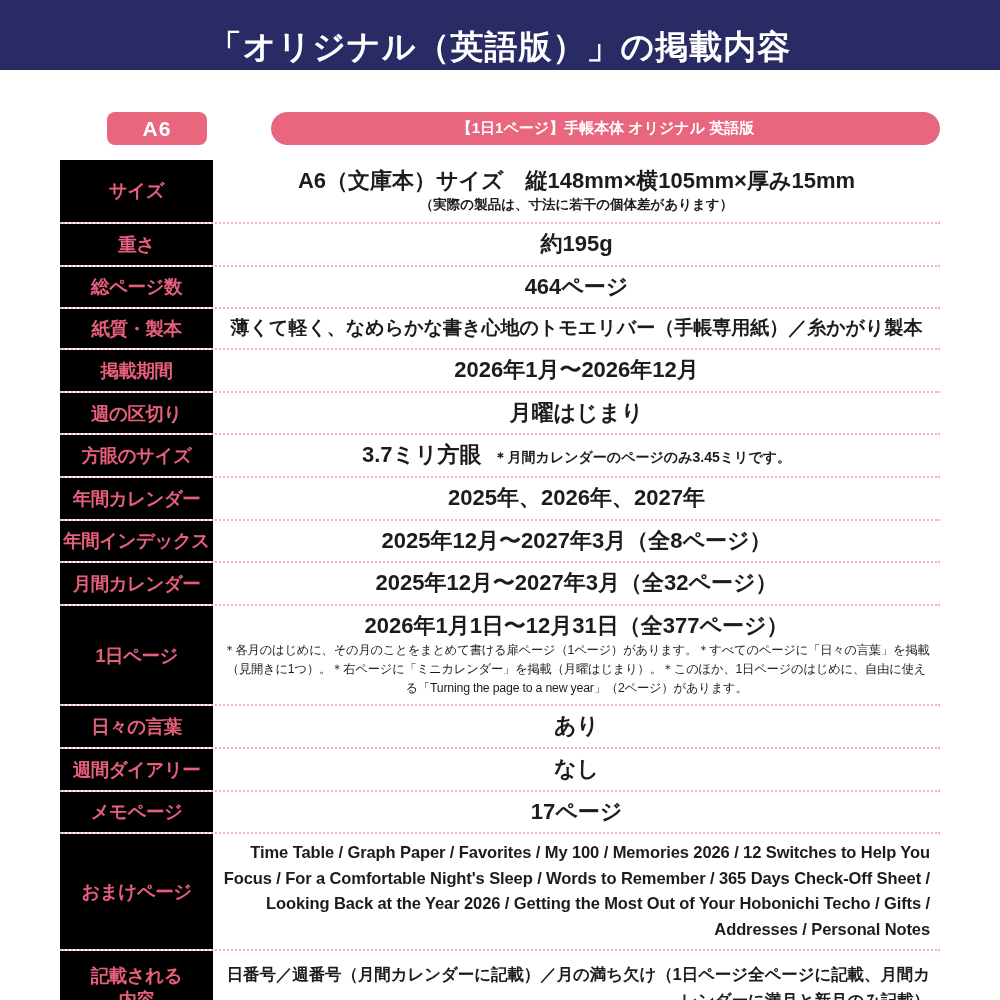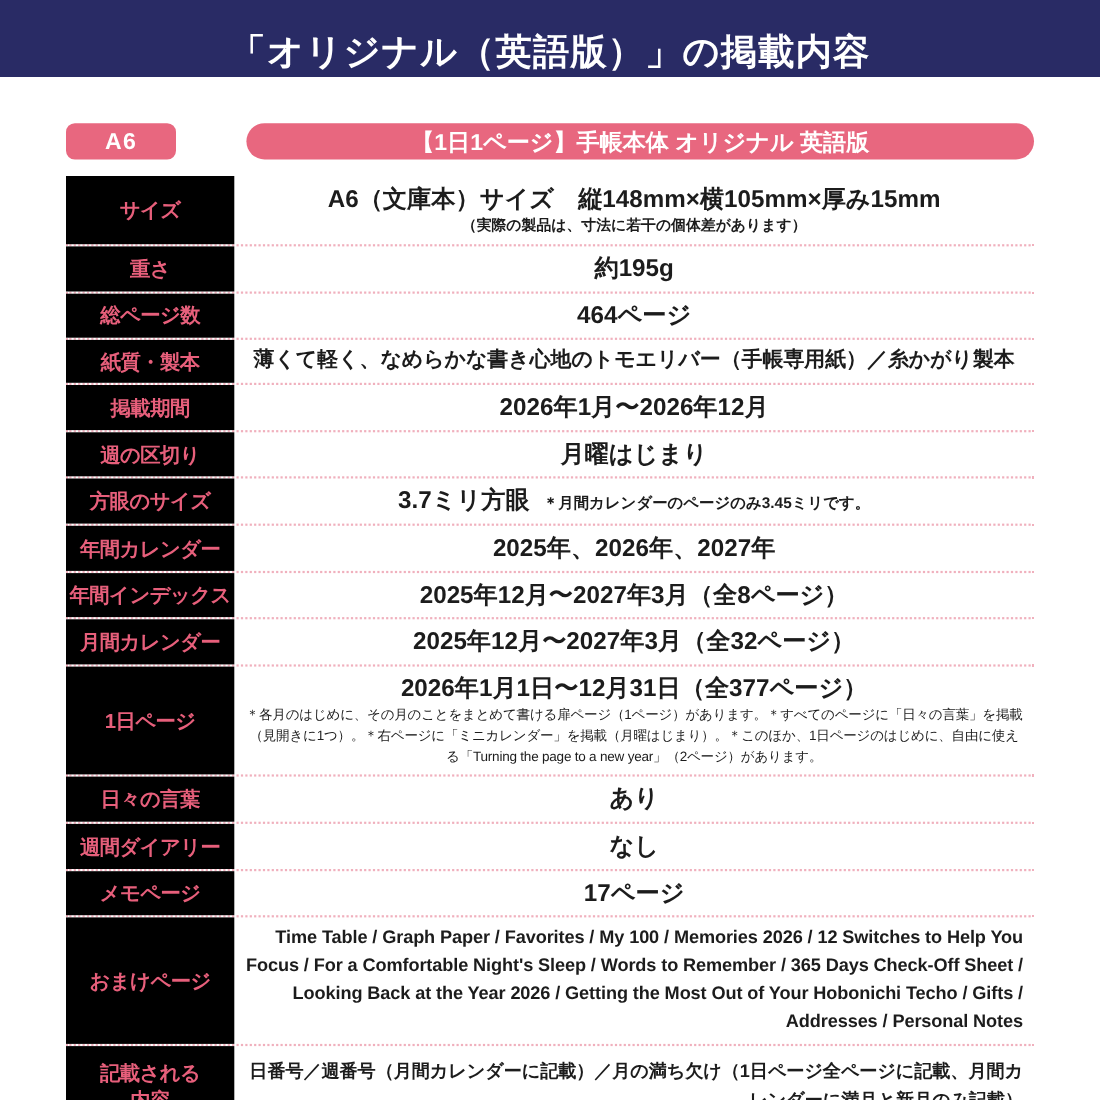--- a/index.html
+++ b/index.html
@@ -45,28 +45,29 @@
     height: 33px;
     background: #e8677f;
     border-radius: 8px;
     color: #ffffff;
     font-size: 21px;
     font-weight: bold;
     display: flex;
     align-items: center;
     justify-content: center;
     letter-spacing: 1px;
+    margin-left: 47px;
   }
   .title-pill {
     flex: 1;
     height: 33px;
     background: #e8677f;
     border-radius: 17px;
     color: #ffffff;
-    font-size: 21px;
+    font-size: 15px;
     font-weight: bold;
     display: flex;
     align-items: center;
     justify-content: center;
     white-space: nowrap;
   }
   .spec-table { width: 100%; }
   .row {
     display: flex;
     align-items: stretch;

